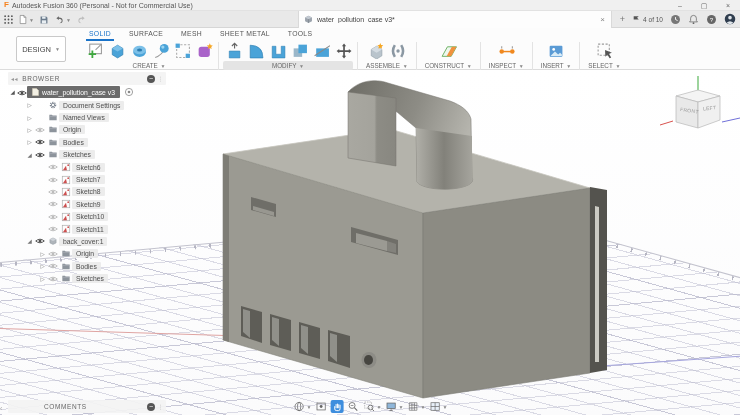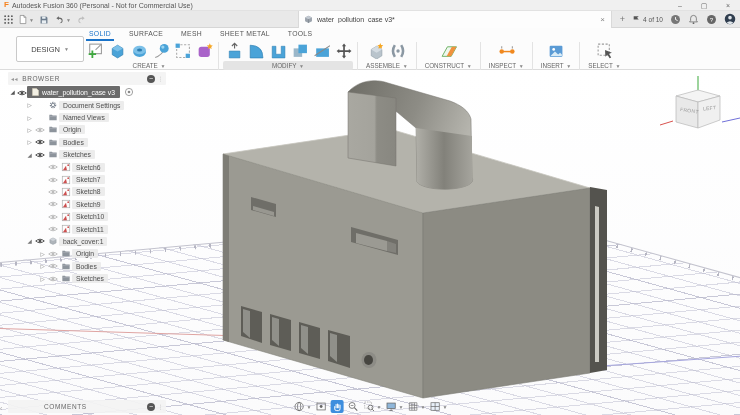--- a/index.html
+++ b/index.html
@@ -20,21 +20,21 @@
   .caret{font-size:5px;color:#888;margin-left:1px;}
   .doctab{position:absolute;left:298px;top:0;width:314px;height:17px;background:#fdfdfd;border-left:1px solid #d9d9d9;border-right:1px solid #d9d9d9;display:flex;align-items:center;padding:0 4px;}
   .doctab .dttl{font-size:7px;color:#444;margin-left:3px;flex:1;white-space:nowrap;overflow:hidden;}
   .doctab .x{font-size:8px;color:#888;padding:0 2px;}
   .newtab{position:absolute;left:616px;top:2px;width:13px;height:13px;text-align:center;line-height:12px;font-size:9px;color:#777;}
   .tright{position:absolute;right:4px;top:0;height:17px;display:flex;align-items:center;gap:7px;}
   .badge{display:flex;align-items:center;font-size:6.5px;color:#555;gap:2px;}
 
   
   .ribbon{position:absolute;left:0;top:28px;width:740px;height:42px;background:#fcfcfc;border-bottom:1px solid #dcdcdc;}
-  .wsbtn{position:absolute;left:16px;top:8px;width:68px;height:26px;background:#fff;border:1px solid #c9c9c9;border-radius:2px;font-size:7.5px;color:#444;display:flex;align-items:center;justify-content:center;gap:3px;}
+  .wsbtn{position:absolute;left:16px;top:8px;width:50px;height:26px;background:#fff;border:1px solid #c9c9c9;border-radius:2px;font-size:7.5px;color:#444;display:flex;align-items:center;justify-content:center;gap:3px;}
   .rtabs{position:absolute;left:80px;top:0;height:12px;display:flex;}
   .rtab{font-size:6.8px;color:#555;padding:2px 9px 0 9px;letter-spacing:.3px;position:relative;}
   .rtab.active{color:#1a73c9;}
   .rtab.active:after{content:"";position:absolute;left:6px;right:6px;bottom:-1px;height:2px;background:#1a73c9;}
   .rgroups{position:absolute;left:80px;top:12px;display:flex;align-items:flex-start;}
   .rgroup{display:flex;flex-direction:column;align-items:center;padding:0 4px;}
   .ricons{display:flex;align-items:center;gap:2px;height:20px;}
   .ricon{width:20px;height:19px;display:flex;align-items:center;justify-content:center;}
   .glabel{font-size:6.3px;color:#666;margin-top:1px;white-space:nowrap;padding:1px 4px;border-radius:2px;}
   .glabel.modbg{background:#e4e4e4;align-self:stretch;text-align:center;}

